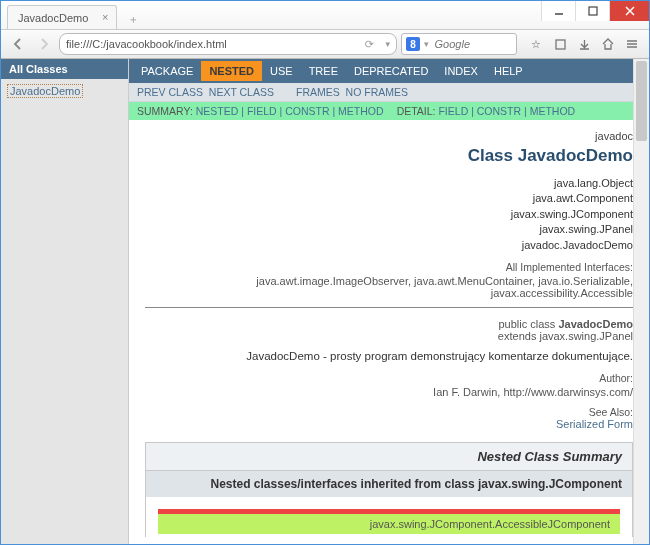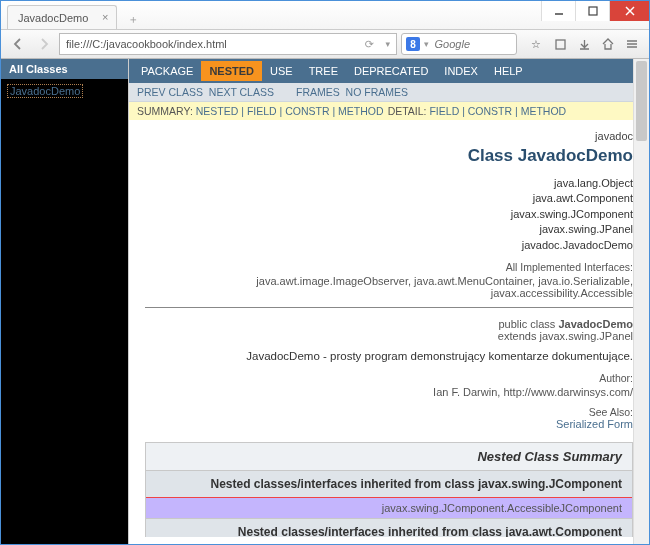--- a/index.html
+++ b/index.html
@@ -13,66 +13,66 @@
   .winbtn.close { background:#d9443a; color:#fff; width:40px; }
   .winbtn svg { display:block; }
 
   .tab { margin-left:6px; height:24px; padding:0 28px 0 10px; background:#f7f7f7; border:1px solid #ccc; border-bottom:none; border-radius:3px 3px 0 0; display:flex; align-items:center; position:relative; font-size:11px; color:#555;}
   .tab .x { position:absolute; right:8px; top:5px; color:#888; cursor:pointer; }
   .addtab { width:20px; height:20px; margin-left:6px; display:flex; align-items:center; justify-content:center; color:#999; }
 
   
   .toolbar { height:30px; background:linear-gradient(#fbfbfb,#eaeaea); border-top:1px solid #ccc; border-bottom:1px solid #bbb; display:flex; align-items:center; padding:0 6px; gap:4px; }
   .navbtn { width:22px; height:22px; border-radius:2px; display:flex; align-items:center; justify-content:center; color:#777; }
-  .urlbox { flex:1; height:22px; background:#fff; border:1px solid #bbb; border-radius:0; display:flex; align-items:center; padding:0 6px; font-size:11px; color:#555; position:relative; }
+  .urlbox { flex:1; height:22px; background:#fff; border:1px solid #bbb; border-radius:8px; display:flex; align-items:center; padding:0 6px; font-size:11px; color:#555; position:relative; }
   .urlbox .refresh { position:absolute; right:22px; color:#999; }
   .urlbox .dd { position:absolute; right:6px; color:#999; font-size:9px; }
   .searchbox { width:116px; height:22px; background:#fff; border:1px solid #bbb; border-radius:3px; display:flex; align-items:center; padding:0 4px; gap:4px; font-size:11px; }
   .gicon { width:14px; height:14px; background:#3b78e7; color:#fff; font-weight:bold; font-size:10px; display:flex; align-items:center; justify-content:center; border-radius:2px; }
   .searchbox input { border:none; outline:none; width:68px; font-size:11px; font-style:italic; color:#999; }
   .tbicons { display:flex; gap:2px; margin-left:4px; }
   .tbicons .tb { width:22px; height:22px; display:flex; align-items:center; justify-content:center; color:#666; }
 
   
   .content { display:flex; height:calc(545px - 28px - 30px - 2px); }
-  .sidebar { width:128px; border-right:1px solid #ccc; background:#000000; display:flex; flex-direction:column; }
+  .sidebar { width:128px; border-right:1px solid #ccc; background:#e5e5e5; display:flex; flex-direction:column; }
   .sb-hdr { background:#4a6f8f; color:#fff; font-weight:bold; font-size:11px; padding:4px 8px; }
   .sb-body { padding:6px; }
   .sb-body a { color:#4a6f8f; text-decoration:none; border:1px dotted #b08050; padding:0 2px; }
 
   .main { flex:1; overflow:hidden; background:#fff; position:relative; }
 
   
   .topnav { background:#4a6f8f; display:flex; gap:0; padding:0 4px; height:24px; align-items:center; }
   .topnav a { color:#fff; font-size:11px; padding:4px 8px; text-decoration:none; }
   .topnav a.active { background:#f7931e; color:#3a3a3a; font-weight:bold; }
 
   .subnav { background:#dee3e8; padding:3px 8px; font-size:10.5px; color:#4a6f8f; display:flex; gap:22px; }
   .subnav span, .subnav a { color:#4a6f8f; text-decoration:none; }
 
-  .sumrow { background:#fef9c3; padding:3px 8px; font-size:10.5px; color:#4a6f8f; display:flex; gap:4px; border-top:1px solid #cfd6dd;}
+  .sumrow { background:#86efac; padding:3px 8px; font-size:10.5px; color:#4a6f8f; display:flex; gap:13px; border-top:1px solid #cfd6dd;}
   .sumrow .lbl { color:#555; }
 
   
   .doc { padding:10px 16px 0 16px; height:calc(100% - 24px - 22px - 22px); overflow:hidden;text-align:right; }
   .pkg { font-size:11px; color:#444; }
   h1.cls { color:#2a4e6e; font-size:17px; margin:4px 0 10px 0; font-weight:bold; }
   .hier { font-size:11px; line-height:1.4; margin-bottom:8px; }
   .hier div { white-space:pre; }
   .block-lbl { font-size:10.5px; font-weight:normal; color:#555; margin-top:6px; }
   pre.impl, pre.sig, pre.nested-mem { font-family:Liberation Sans, sans-serif; font-size:11px; color:#555; margin:2px 0 8px 0; white-space:pre-wrap; }
   hr { border:none; border-top:1px solid #888; margin:6px 0 10px 0; }
   .sig b { font-weight:bold; }
   .desc { font-size:11.5px; margin:6px 0 10px 0; color:#333; }
   .see a { color:#4a6f8f; text-decoration:none; }
 
   .nested-box { border:1px solid #c8c8c8; margin-top:12px; }
   .nested-box h3 { margin:0; background:#eef1f4; font-style:italic; font-size:13px; padding:6px 10px; color:#333; font-weight:bold; }
   .nested-sub { background:#dfe4e9; font-size:12px; font-weight:bold; padding:6px 10px; border-top:1px solid #c8c8c8; }
-  pre.nested-mem { padding:4px 10px; margin:0; background:#c4b5fd; border-top:1px solid #ef4444; }
+  pre.nested-mem { padding:4px 10px; margin:12px; background:#bef264; border-top:5px solid #ef4444; }
 
   
   .scrollbar { position:absolute; right:0; top:0; width:16px; height:100%; background:#f0f0f0; border-left:1px solid #ddd; }
   .scrollbar .thumb { position:absolute; left:2px; right:2px; top:2px; height:80px; background:#c8c8c8; border-radius:2px; }
 </style>
 </head>
 <body>
 
 <div class="titlebar">
   <div class="tab">

